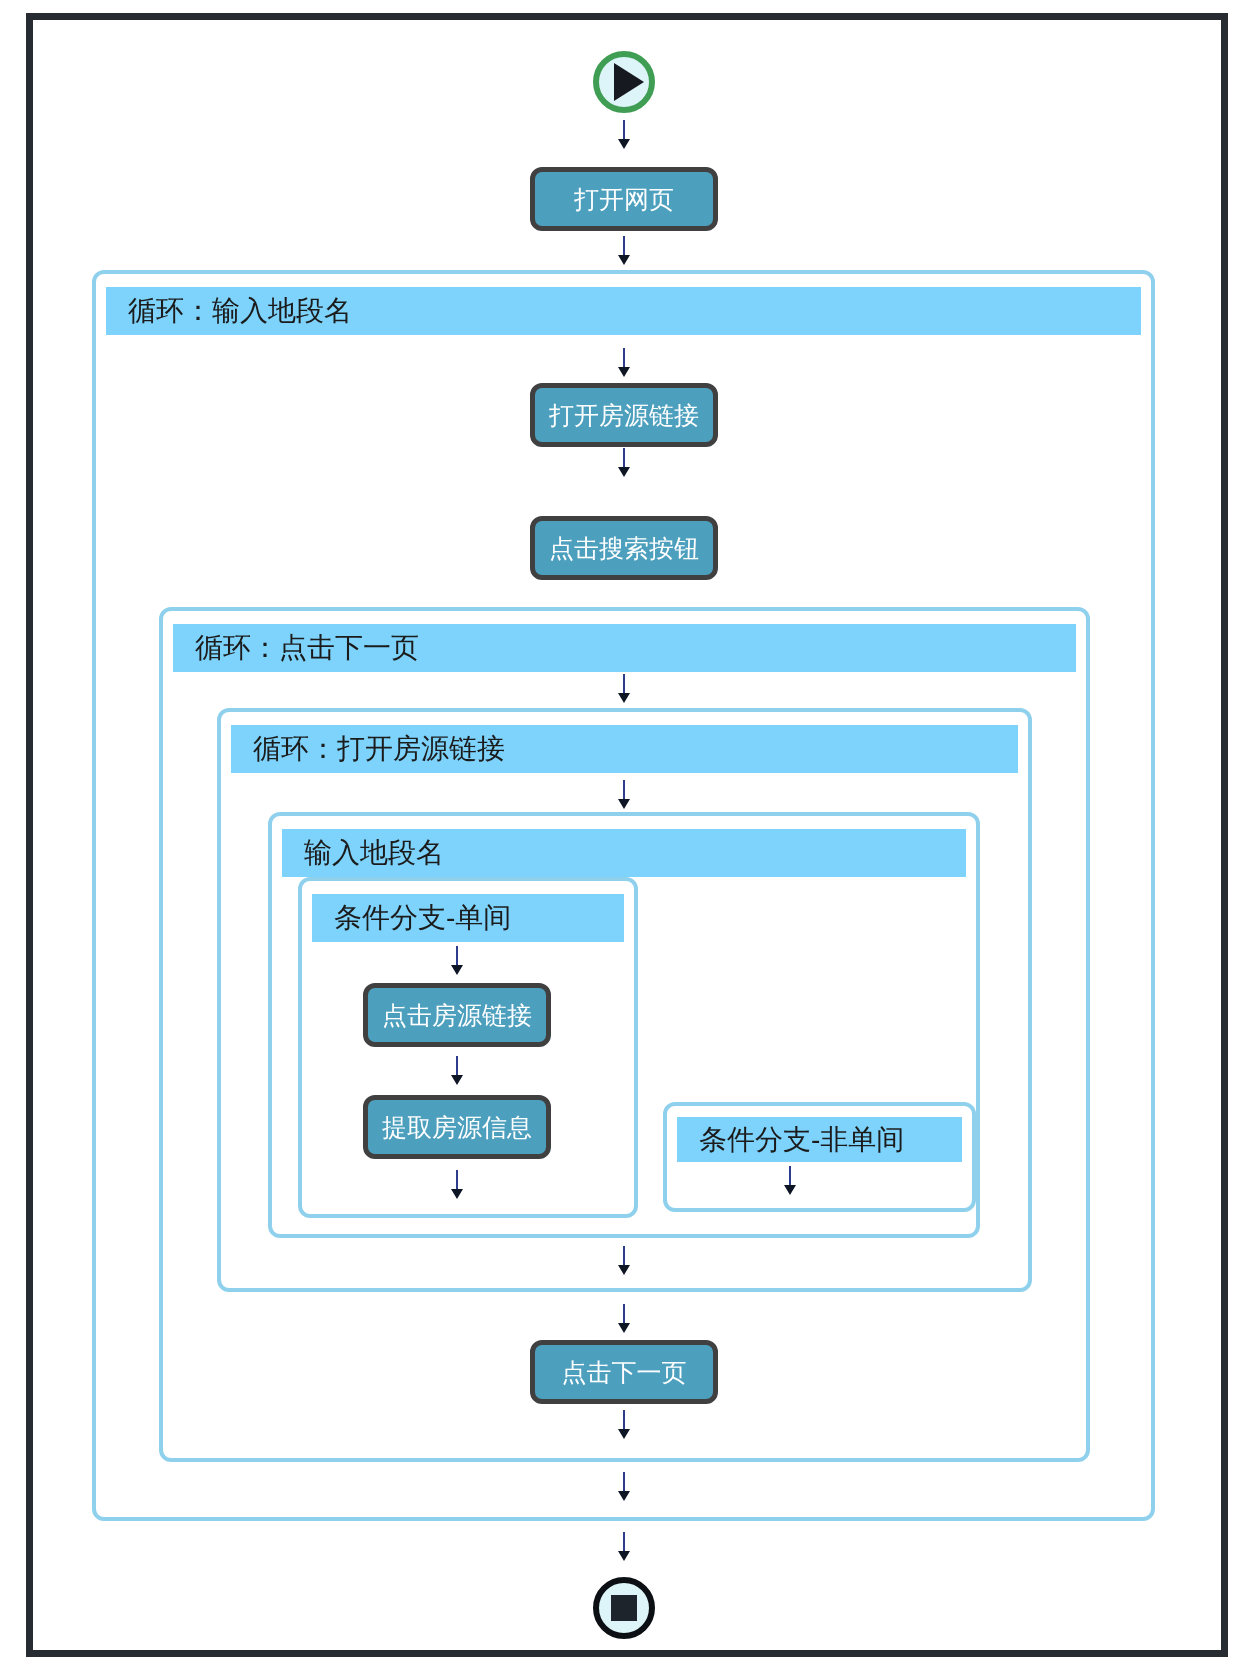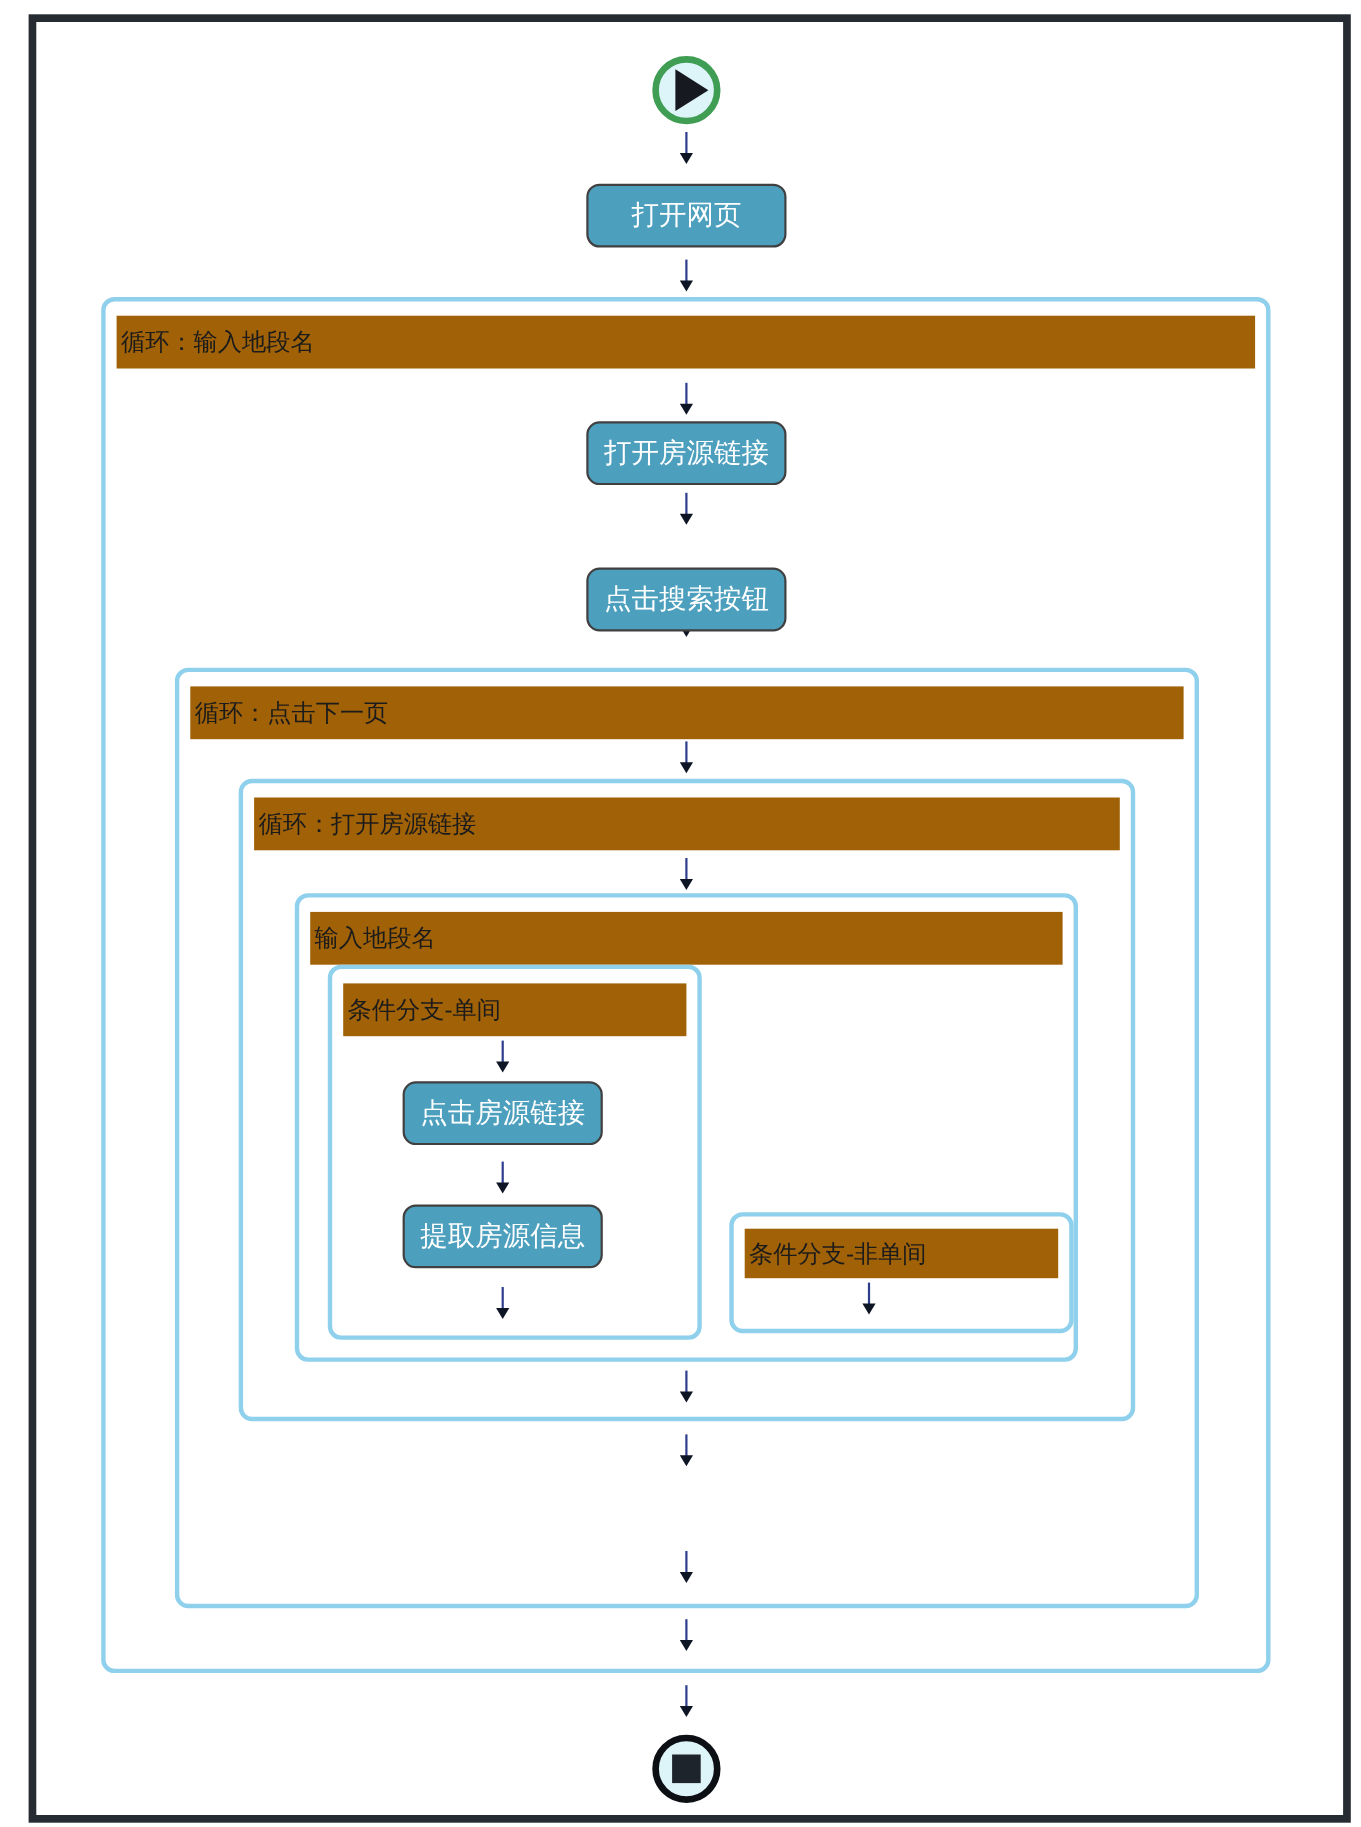--- a/index.html
+++ b/index.html
@@ -5,27 +5,27 @@
   html,body{margin:0;padding:0;background:#ffffff;}
   body{font-family:"Liberation Sans","DejaVu Sans",sans-serif;}
   .canvas{position:relative;width:1237px;height:1661px;background:#ffffff;overflow:hidden;}
 
   
   .frame{position:absolute;left:26px;top:13px;width:1188px;height:1630px;
          border:7px solid #272c33;background:transparent;}
 
   
   .box{position:absolute;border:4px solid #8fd0ec;border-radius:12px;background:#ffffff;box-sizing:border-box;}
-  .box-header{position:absolute;left:10px;right:10px;top:13px;height:48px;background:#a16207;
-              color:#1b1b1b;font-size:22px;line-height:48px;padding-left:4px;white-space:nowrap;
+  .box-header{position:absolute;left:10px;right:10px;top:13px;height:48px;background:#7dd3fc;
+              color:#1b1b1b;font-size:28px;line-height:48px;padding-left:22px;white-space:nowrap;
               overflow:hidden;}
 
   
   .node{position:absolute;transform:translateX(-50%);min-width:150px;height:54px;line-height:54px;
-        padding:0 14px;border:2px solid #404040;border-radius:12px;background:#4d9fbe;
+        padding:0 14px;border:5px solid #404040;border-radius:12px;background:#4d9fbe;
         color:#ffffff;font-size:25px;text-align:center;white-space:nowrap;box-sizing:content-box;}
 
   
   .arrow{position:absolute;width:12px;height:30px;transform:translateX(-50%);}
   .arrow .shaft{position:absolute;left:5px;top:0;width:2px;height:20px;background:#2e3c8c;}
   .arrow .head{position:absolute;left:0;top:19px;width:0;height:0;
                border-left:6px solid transparent;border-right:6px solid transparent;
                border-top:10px solid #0e1524;}
 
   
@@ -135,18 +135,19 @@
   <div class="arrow" style="left:624px;top:1532px;">
       <div class="shaft"></div>
       <div class="head"></div>
     </div>
 
   <div class="node" style="left:624px;top:167px;">打开网页</div>
   <div class="node" style="left:624px;top:383px;">打开房源链接</div>
   <div class="node" style="left:624px;top:476px;margin-top:40px;">点击搜索按钮</div>
   <div class="node" style="left:457px;top:983px;">点击房源链接</div>
   <div class="node" style="left:457px;top:1095px;">提取房源信息</div>
+  <div class="node" style="left:624px;top:1340px;">点击下一页</div>
 
   <div class="round-icon stop" style="left:593px;top:1577px;">
     <div class="sq"></div>
   </div>
 
 </div>
 
 </body></html>

